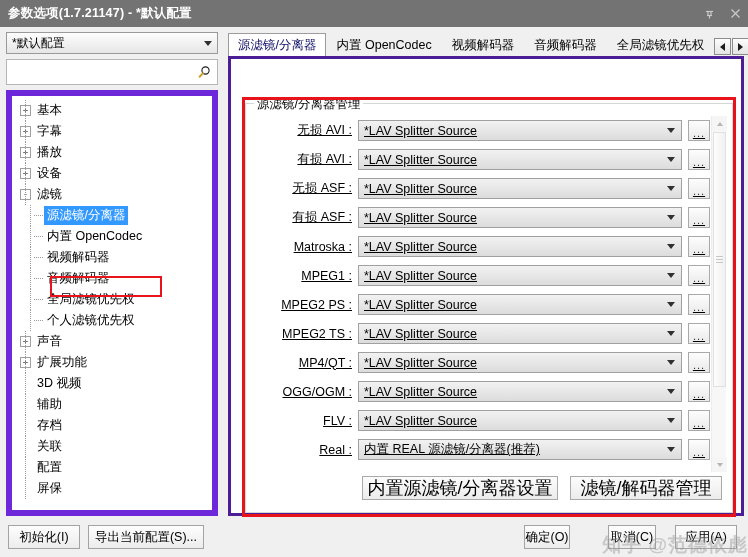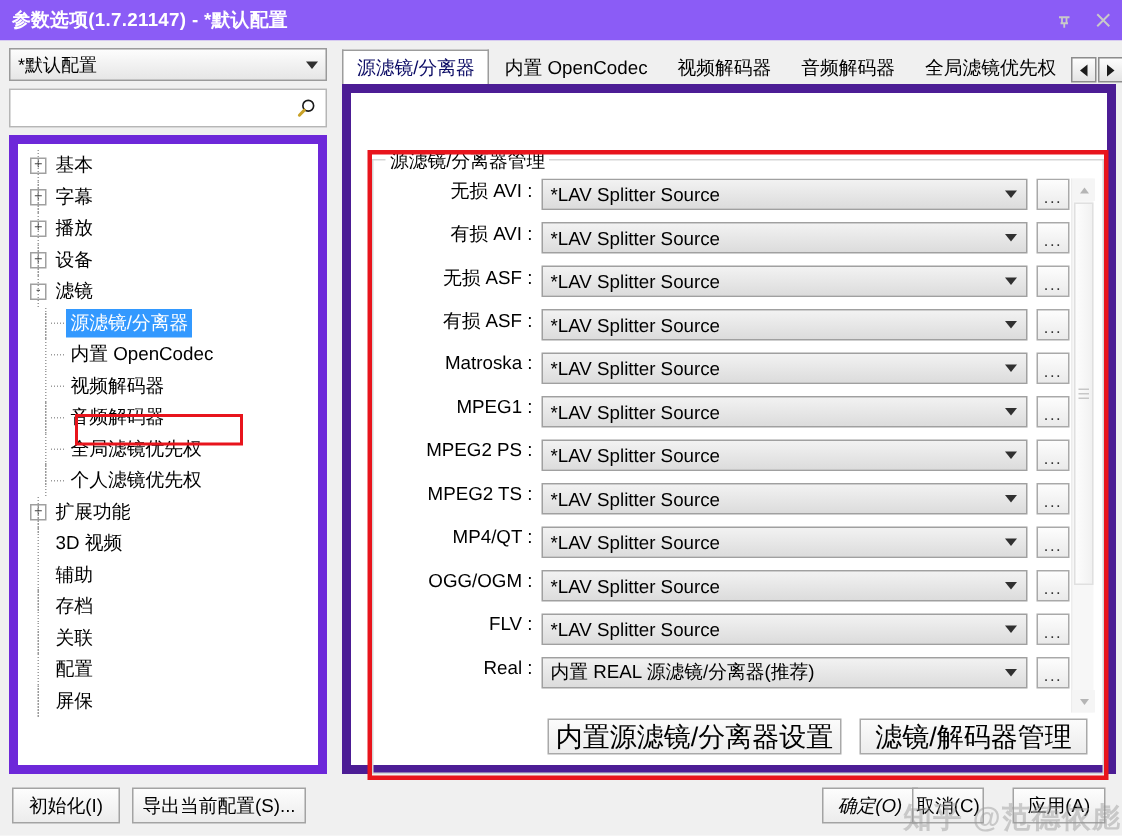--- a/index.html
+++ b/index.html
@@ -9,21 +9,21 @@
     font-family: "Liberation Sans", "DejaVu Sans", sans-serif;
     font-size: 12px;
     background: #f0f0f0;
     overflow: hidden;
     position: relative;
   }
 
   
   #titlebar {
     position:absolute; left:0; top:0; width:748px; height:27px;
-    background:#8b5cf6;
+    background:#737373;
     color:#ffffff;
     display:flex; align-items:center;
   }
   #titlebar .title {
     font-size:12.5px; font-weight:bold; color:#ffffff;
     margin-left:8px; letter-spacing:0.2px;
     white-space:nowrap;
   }
   #titlebar .win-buttons {
     margin-left:auto; display:flex; align-items:center; height:100%;
@@ -131,21 +131,21 @@
   .spin-btn {
     width:17px; height:17px; border:1px solid #8c8c8c;
     background:linear-gradient(#fdfdfd,#e4e4e4);
     display:flex; align-items:center; justify-content:center;
   }
   .tri-left { width:0;height:0;border-top:4px solid transparent;border-bottom:4px solid transparent;border-right:5px solid #1c1c1c; }
   .tri-right { width:0;height:0;border-top:4px solid transparent;border-bottom:4px solid transparent;border-left:5px solid #1c1c1c; }
 
   #tabpage {
     position:absolute; left:0; top:24px; width:516px; height:460px;
-    background:#ffffff; border:6px solid #4c1d95;
+    background:#ffffff; border:3px solid #4c1d95;
   }
 
   #red-outline {
     position:absolute; left:11px; top:38px; width:494px; height:420px;
     border:3px solid #e8141c; pointer-events:none;
   }
 
   #groupbox {
     position:absolute; left:14px; top:44px; width:488px; height:410px;
     border:1px solid #d6d6d6;
@@ -153,21 +153,21 @@
   #groupbox .gb-title {
     position:absolute; left:8px; top:-8px; background:#ffffff; padding:0 3px;
     font-size:12.5px; color:#000;
   }
 
   #rowscroll {
     position:absolute; left:0; top:12px; width:486px; height:358px;
     overflow:hidden;
   }
   .row {
-    height:29px; display:flex; align-items:flex-start;
+    height:29px; display:flex; align-items:center;text-decoration:underline;
   }
   .row .rlabel {
     width:112px; text-align:right; padding-right:6px;
     font-size:12.5px; color:#000; white-space:nowrap;
   }
   .combo {
     width:324px; height:21px;
     border:1px solid #a0a0a0;
     background:linear-gradient(#f2f2f2,#dcdcdc);
     display:flex; align-items:center;
@@ -220,21 +220,21 @@
     position:absolute; left:0; top:492px; width:748px; height:38px;
   }
   .bbtn {
     position:absolute; height:24px;
     border:1px solid #a3a3a3; background:linear-gradient(#fdfdfd,#ececec);
     display:flex; align-items:center; justify-content:center;
     font-size:12.5px; color:#000; white-space:nowrap;
   }
   #btn-init { left:8px; top:6px; width:72px; }
   #btn-export { left:88px; top:6px; width:116px; }
-  #btn-ok { left:548px; top:6px; width:64px;font-style:italic; }
+  #btn-ok { left:524px; top:6px; width:46px; }
   #btn-cancel { left:608px; top:6px; width:48px; }
   #btn-apply { left:675px; top:6px; width:62px; }
 
   #watermark {
     position:absolute; left:540px; top:505px; width:208px; height:26px;
     font-size:19px; color:rgba(150,150,150,0.45);
     font-weight:bold; letter-spacing:1px;
     display:flex; align-items:center; justify-content:flex-end;
     white-space:nowrap; pointer-events:none;
   }
@@ -341,20 +341,25 @@
             <span class="lbl">全局滤镜优先权</span>
           </div>
           <div class="tnode depth1">
             <div class="guide"></div>
             <div class="guide2"></div>
             <span class="lbl">个人滤镜优先权</span>
           </div>
           <div class="tnode depth0">
             <div class="guide" style="left: 13px;"></div>
             <span class="expander">+</span>
+            <span class="lbl">声音</span>
+          </div>
+          <div class="tnode depth0">
+            <div class="guide" style="left: 13px;"></div>
+            <span class="expander">+</span>
             <span class="lbl">扩展功能</span>
           </div>
           <div class="tnode depth0">
             <div class="guide" style="left: 13px;"></div>
             <span class="dotspace"></span>
             <span class="lbl">3D 视频</span>
           </div>
           <div class="tnode depth0">
             <div class="guide" style="left: 13px;"></div>
             <span class="dotspace"></span>

